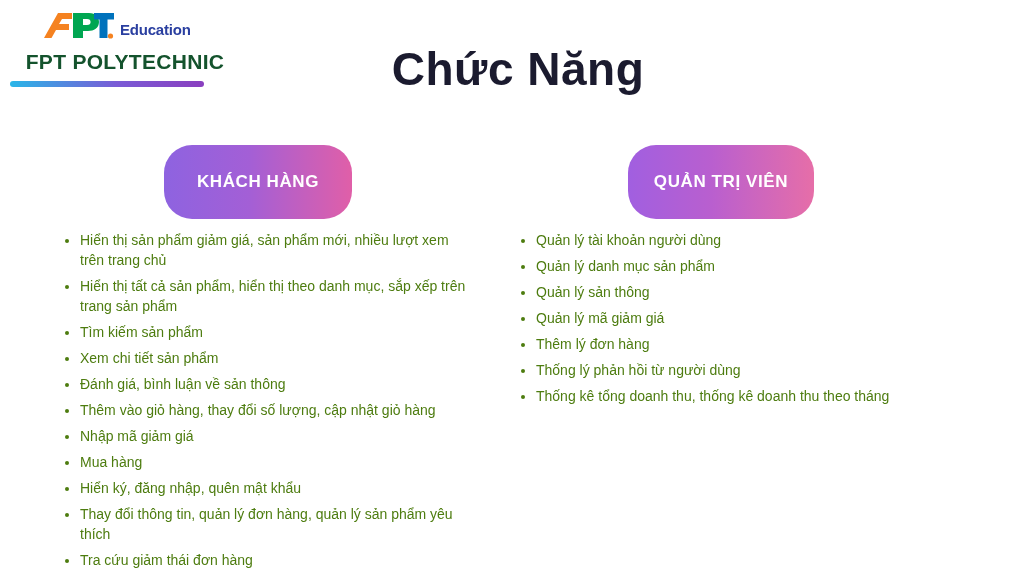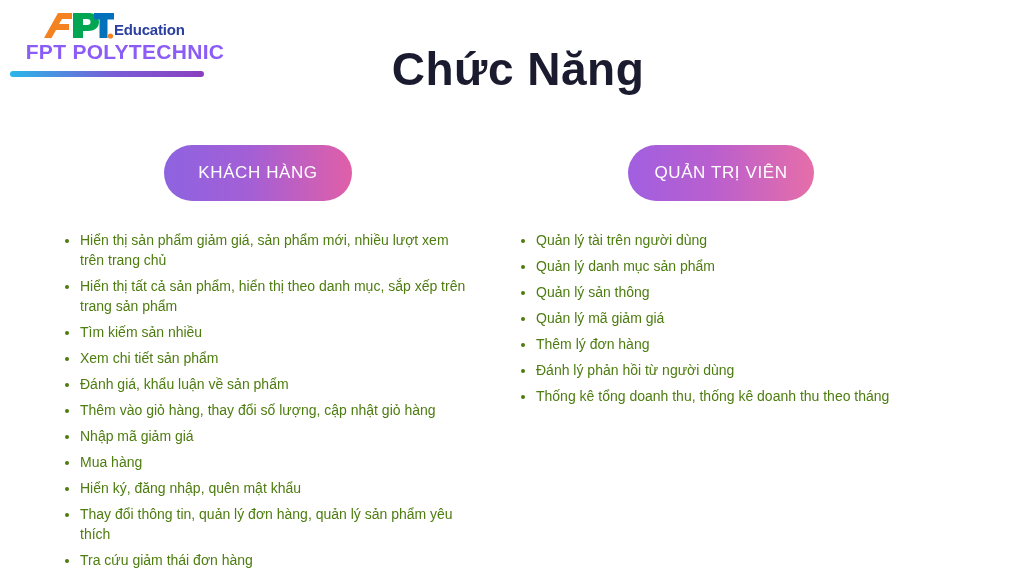--- a/index.html
+++ b/index.html
@@ -18,41 +18,42 @@
   
   .logo-block {
     position: absolute;
     left: 10px;
     top: 10px;
     width: 230px;
   }
   .logo-row {
     display: flex;
     align-items: flex-end;
-    gap: 0;
+    gap: 6px;
     padding-left: 32px;
   }
   .fpt-mark {
     display: inline-block;
     position: relative;
     height: 30px;
     width: 72px;
   }
   .fpt-mark svg { display:block; }
   .edu-text {
     font-size: 15px;
     font-weight: bold;
     color: #2a3fa0;
     letter-spacing: -0.2px;
     padding-bottom: 2px;
   }
   .poly-text {
+    margin-top: 10px;
     font-size: 21px;
     font-weight: bold;
-    color: #8b5cf6;
+    color: #14532d;
     letter-spacing: 0.3px;
     text-align: center;
   }
   .underline-bar {
     margin-top: 7px;
     height: 6px;
     width: 194px;
     border-radius: 3px;
     background: linear-gradient(90deg, #29b6e8 0%, #7a5bd6 55%, #8a3fbf 100%);
   }
@@ -67,25 +68,25 @@
     font-size: 46px;
     font-weight: bold;
     color: #1b1b2f;
     letter-spacing: 0.5px;
     padding-left: 12px;
   }
 
   
   .pill {
     position: absolute;
-    height: 56px;
+    height: 74px;
     border-radius: 28px;
     color: #ffffff;
     font-size: 17px;
-    font-weight: normal;
+    font-weight: bold;
     letter-spacing: 0.6px;
     display: flex;
     align-items: center;
     justify-content: center;
   }
   .pill-left {
     left: 164px;
     top: 145px;
     width: 188px;
     background: linear-gradient(90deg, #8e63e0 0%, #a35fd6 45%, #e05fa8 100%);
@@ -149,35 +150,35 @@
   <span>KHÁCH HÀNG</span>
 </div>
 <div class="pill pill-right">
   <span>QUẢN TRỊ VIÊN</span>
 </div>
 
 <div class="col col-left">
   <ul>
     <li>Hiển thị sản phẩm giảm giá, sản phẩm mới, nhiều lượt xem trên trang chủ</li>
     <li>Hiển thị tất cả sản phẩm, hiển thị theo danh mục, sắp xếp trên trang sản phẩm</li>
-    <li>Tìm kiếm sản nhiều</li>
+    <li>Tìm kiếm sản phẩm</li>
     <li>Xem chi tiết sản phẩm</li>
-    <li>Đánh giá, khẩu luận về sản phẩm</li>
+    <li>Đánh giá, bình luận về sản thông</li>
     <li>Thêm vào giỏ hàng, thay đổi số lượng, cập nhật giỏ hàng</li>
     <li>Nhập mã giảm giá</li>
     <li>Mua hàng</li>
     <li>Hiển ký, đăng nhập, quên mật khẩu</li>
     <li>Thay đổi thông tin, quản lý đơn hàng, quản lý sản phẩm yêu thích</li>
     <li>Tra cứu giảm thái đơn hàng</li>
   </ul>
 </div>
 
 <div class="col col-right">
   <ul>
-    <li>Quản lý tài trên người dùng</li>
+    <li>Quản lý tài khoản người dùng</li>
     <li>Quản lý danh mục sản phẩm</li>
     <li>Quản lý sản thông</li>
     <li>Quản lý mã giảm giá</li>
     <li>Thêm lý đơn hàng</li>
-    <li>Đánh lý phản hồi từ người dùng</li>
+    <li>Thống lý phản hồi từ người dùng</li>
     <li>Thống kê tổng doanh thu, thống kê doanh thu theo tháng</li>
   </ul>
 </div>
 
 </body></html>

